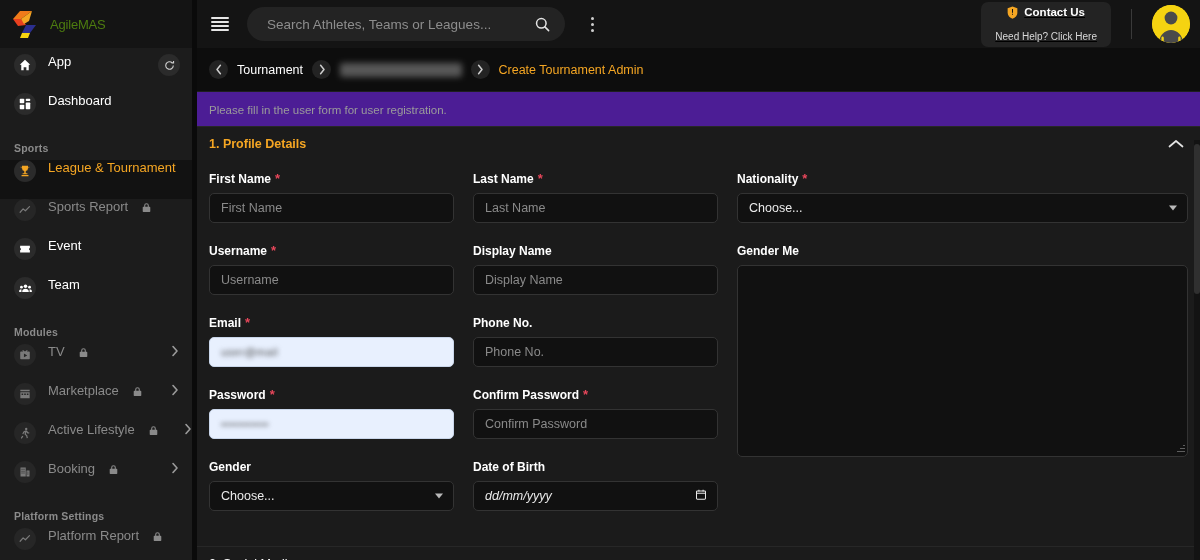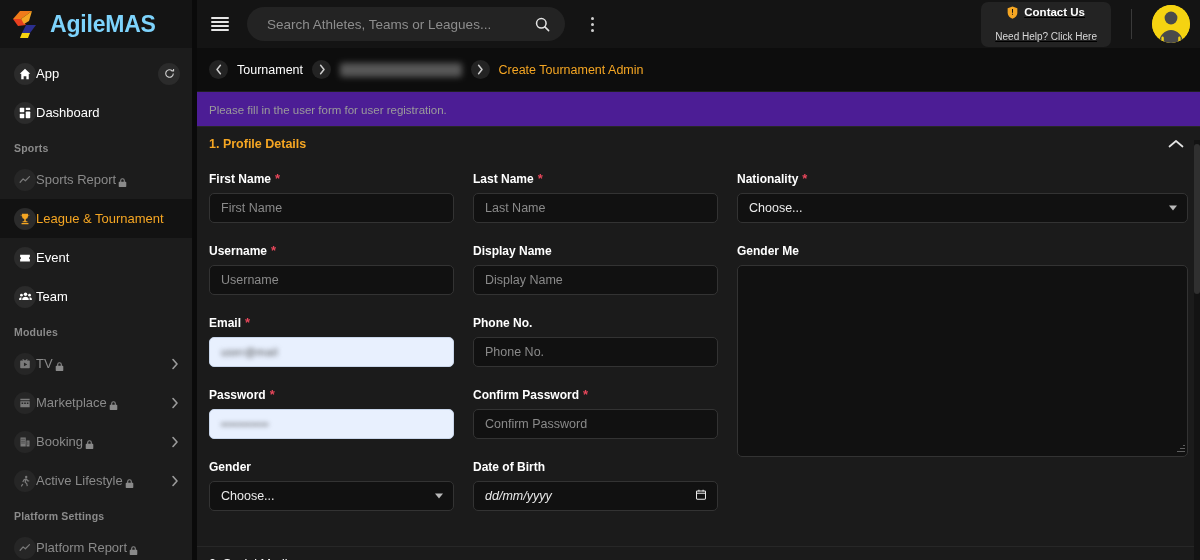--- a/index.html
+++ b/index.html
@@ -31,32 +31,31 @@
     height: 48px;
     flex: 0 0 48px;
     background: #141414;
     display: flex;
     align-items: center;
     padding-left: 10px;
     gap: 10px;
   }
   .brand-logo { width: 30px; height: 32px; position: relative; flex: 0 0 30px; }
   .brand-name {
-    color: #7dd3fc;
-    font-size: 23px;
-    font-weight: bold;
+    color: #4d7c0f;
+    font-size: 13px;
+    font-weight: normal;
     letter-spacing: -0.2px;
   }
   .nav-scroll { flex: 1 1 auto; overflow: hidden; padding-top: 6px; }
   .nav-item {
     display: flex;
-    align-items: center;
     height: 39px;
     padding: 0 12px 0 14px;
-    gap: 0;
+    gap: 12px;
     cursor: pointer;
     position: relative;
   }
   .nav-item.active { background: #121212; }
   .nav-ico {
     width: 22px; height: 22px; flex: 0 0 22px;
     border-radius: 50%;
     background: #2b2b2b;
     display: flex; align-items: center; justify-content: center;
     color: #ffffff;
@@ -303,41 +302,41 @@
               <rect x="9" y="1" width="6" height="3" rx="1"></rect>
             <rect x="9" y="6" width="6" height="9" rx="1"></rect>
               <rect x="1" y="9" width="6" height="6" rx="1"></rect>
           </svg>
         </span>
         <span class="nav-label">Dashboard</span>
       </div>
 
       <div class="nav-group">Sports</div>
 
+      <div class="nav-item active">
+        <span class="nav-ico">
+          <svg width="12" height="12" viewBox="0 0 16 16" fill="currentColor">
+              <path d="M4 1h8v3.2a4 4 0 0 1-3 3.87V11h2.2v1.4H4.8V11H7V8.07A4 4 0 0 1 4 4.2ZM2.2 2.2h1.1v2.4a2.3 2.3 0 0 1-1.1-1.9Zm11.6 0v.5a2.3 2.3 0 0 1-1.1 1.9V2.2ZM3.4 13.3h9.2V15H3.4Z"></path>
+            </svg>
+        </span>
+        <span class="nav-label">League &amp; Tournament</span>
+      </div>
+
       <div class="nav-item muted">
         <span class="nav-ico">
           <svg width="12" height="12" viewBox="0 0 16 16" fill="none" stroke="currentColor" stroke-width="1.6" stroke-linecap="round" stroke-linejoin="round">
               <path d="M1.5 11 L5.5 6.5 L8.5 9 L14 3.5"></path>
             </svg>
         </span>
         <span class="nav-label">Sports Report</span>
         <span class="nav-lock">
           <svg width="11" height="11" viewBox="0 0 16 16" fill="currentColor">
               <path d="M4.6 7V5.2a3.4 3.4 0 0 1 6.8 0V7H12.6a.9.9 0 0 1 .9.9v5.6a.9.9 0 0 1-.9.9H3.4a.9.9 0 0 1-.9-.9V7.9A.9.9 0 0 1 3.4 7Zm1.6 0h3.6V5.2a1.8 1.8 0 0 0-3.6 0Z"></path>
             </svg>
         </span>
-      </div>
-
-      <div class="nav-item active">
-        <span class="nav-ico">
-          <svg width="12" height="12" viewBox="0 0 16 16" fill="currentColor">
-              <path d="M4 1h8v3.2a4 4 0 0 1-3 3.87V11h2.2v1.4H4.8V11H7V8.07A4 4 0 0 1 4 4.2ZM2.2 2.2h1.1v2.4a2.3 2.3 0 0 1-1.1-1.9Zm11.6 0v.5a2.3 2.3 0 0 1-1.1 1.9V2.2ZM3.4 13.3h9.2V15H3.4Z"></path>
-            </svg>
-        </span>
-        <span class="nav-label">League &amp; Tournament</span>
       </div>
 
       <div class="nav-item">
         <span class="nav-ico">
           <svg width="12" height="12" viewBox="0 0 16 16" fill="currentColor">
               <path d="M1.5 3.5h13v3a1.6 1.6 0 0 0 0 3.1v3h-13v-3a1.6 1.6 0 0 0 0-3.1Zm5.1 2.6 1.4-1.1 1.4 1.1-.5 1.8 1.4 1.1H8.6L8 10.8 7.4 9h-1.7l1.4-1.1Z"></path>
             </svg>
         </span>
         <span class="nav-label">Event</span>
       </div>
@@ -392,45 +391,45 @@
         <span class="nav-chev">
           <svg width="10" height="14" viewBox="0 0 10 14" fill="none" stroke="currentColor" stroke-width="1.6" stroke-linecap="round" stroke-linejoin="round">
               <path d="M3 2.5 L7 7 L3 11.5"></path>
             </svg>
         </span>
       </div>
 
       <div class="nav-item muted">
         <span class="nav-ico">
           <svg width="12" height="12" viewBox="0 0 16 16" fill="currentColor">
-              <path d="M2 2h7v12H2Zm8 4h4v8h-4ZM3.4 3.6v1.3h1.3V3.6Zm2.6 0v1.3h1.3V3.6ZM3.4 6.2v1.3h1.3V6.2Zm2.6 0v1.3h1.3V6.2ZM3.4 8.8v1.3h1.3V8.8Zm2.6 0v1.3h1.3V8.8Zm5.2-1.2v1.2h1.3V7.6Zm0 2.5v1.2h1.3v-1.2Z"></path>
-            </svg>
-        </span>
-        <span class="nav-label">Booking</span>
+              <circle cx="9.6" cy="2.6" r="1.6"></circle>
+              <path d="M8.2 4.8 5.6 6.3 4.4 9.2l1.4.6 1-2.3 1.3-.7-.8 3 2.3 2.1.7 3.1 1.5-.3-.8-3.7-1.9-1.8.9-2.6 1.2 1.9 2.4.3.2-1.5-1.7-.2-1.5-2.6Zm-3.9 6.9-1.9 3 1.3.8 2.1-3.3Z"></path>
+            </svg>
+        </span>
+        <span class="nav-label">Active Lifestyle</span>
         <span class="nav-lock">
           <svg width="11" height="11" viewBox="0 0 16 16" fill="currentColor">
               <path d="M4.6 7V5.2a3.4 3.4 0 0 1 6.8 0V7H12.6a.9.9 0 0 1 .9.9v5.6a.9.9 0 0 1-.9.9H3.4a.9.9 0 0 1-.9-.9V7.9A.9.9 0 0 1 3.4 7Zm1.6 0h3.6V5.2a1.8 1.8 0 0 0-3.6 0Z"></path>
             </svg>
         </span>
         <span class="nav-spacer"></span>
         <span class="nav-chev">
           <svg width="10" height="14" viewBox="0 0 10 14" fill="none" stroke="currentColor" stroke-width="1.6" stroke-linecap="round" stroke-linejoin="round">
               <path d="M3 2.5 L7 7 L3 11.5"></path>
             </svg>
         </span>
       </div>
 
       <div class="nav-item muted">
         <span class="nav-ico">
           <svg width="12" height="12" viewBox="0 0 16 16" fill="currentColor">
-              <circle cx="9.6" cy="2.6" r="1.6"></circle>
-              <path d="M8.2 4.8 5.6 6.3 4.4 9.2l1.4.6 1-2.3 1.3-.7-.8 3 2.3 2.1.7 3.1 1.5-.3-.8-3.7-1.9-1.8.9-2.6 1.2 1.9 2.4.3.2-1.5-1.7-.2-1.5-2.6Zm-3.9 6.9-1.9 3 1.3.8 2.1-3.3Z"></path>
-            </svg>
-        </span>
-        <span class="nav-label">Active Lifestyle</span>
+              <path d="M2 2h7v12H2Zm8 4h4v8h-4ZM3.4 3.6v1.3h1.3V3.6Zm2.6 0v1.3h1.3V3.6ZM3.4 6.2v1.3h1.3V6.2Zm2.6 0v1.3h1.3V6.2ZM3.4 8.8v1.3h1.3V8.8Zm2.6 0v1.3h1.3V8.8Zm5.2-1.2v1.2h1.3V7.6Zm0 2.5v1.2h1.3v-1.2Z"></path>
+            </svg>
+        </span>
+        <span class="nav-label">Booking</span>
         <span class="nav-lock">
           <svg width="11" height="11" viewBox="0 0 16 16" fill="currentColor">
               <path d="M4.6 7V5.2a3.4 3.4 0 0 1 6.8 0V7H12.6a.9.9 0 0 1 .9.9v5.6a.9.9 0 0 1-.9.9H3.4a.9.9 0 0 1-.9-.9V7.9A.9.9 0 0 1 3.4 7Zm1.6 0h3.6V5.2a1.8 1.8 0 0 0-3.6 0Z"></path>
             </svg>
         </span>
         <span class="nav-spacer"></span>
         <span class="nav-chev">
           <svg width="10" height="14" viewBox="0 0 10 14" fill="none" stroke="currentColor" stroke-width="1.6" stroke-linecap="round" stroke-linejoin="round">
               <path d="M3 2.5 L7 7 L3 11.5"></path>
             </svg>

